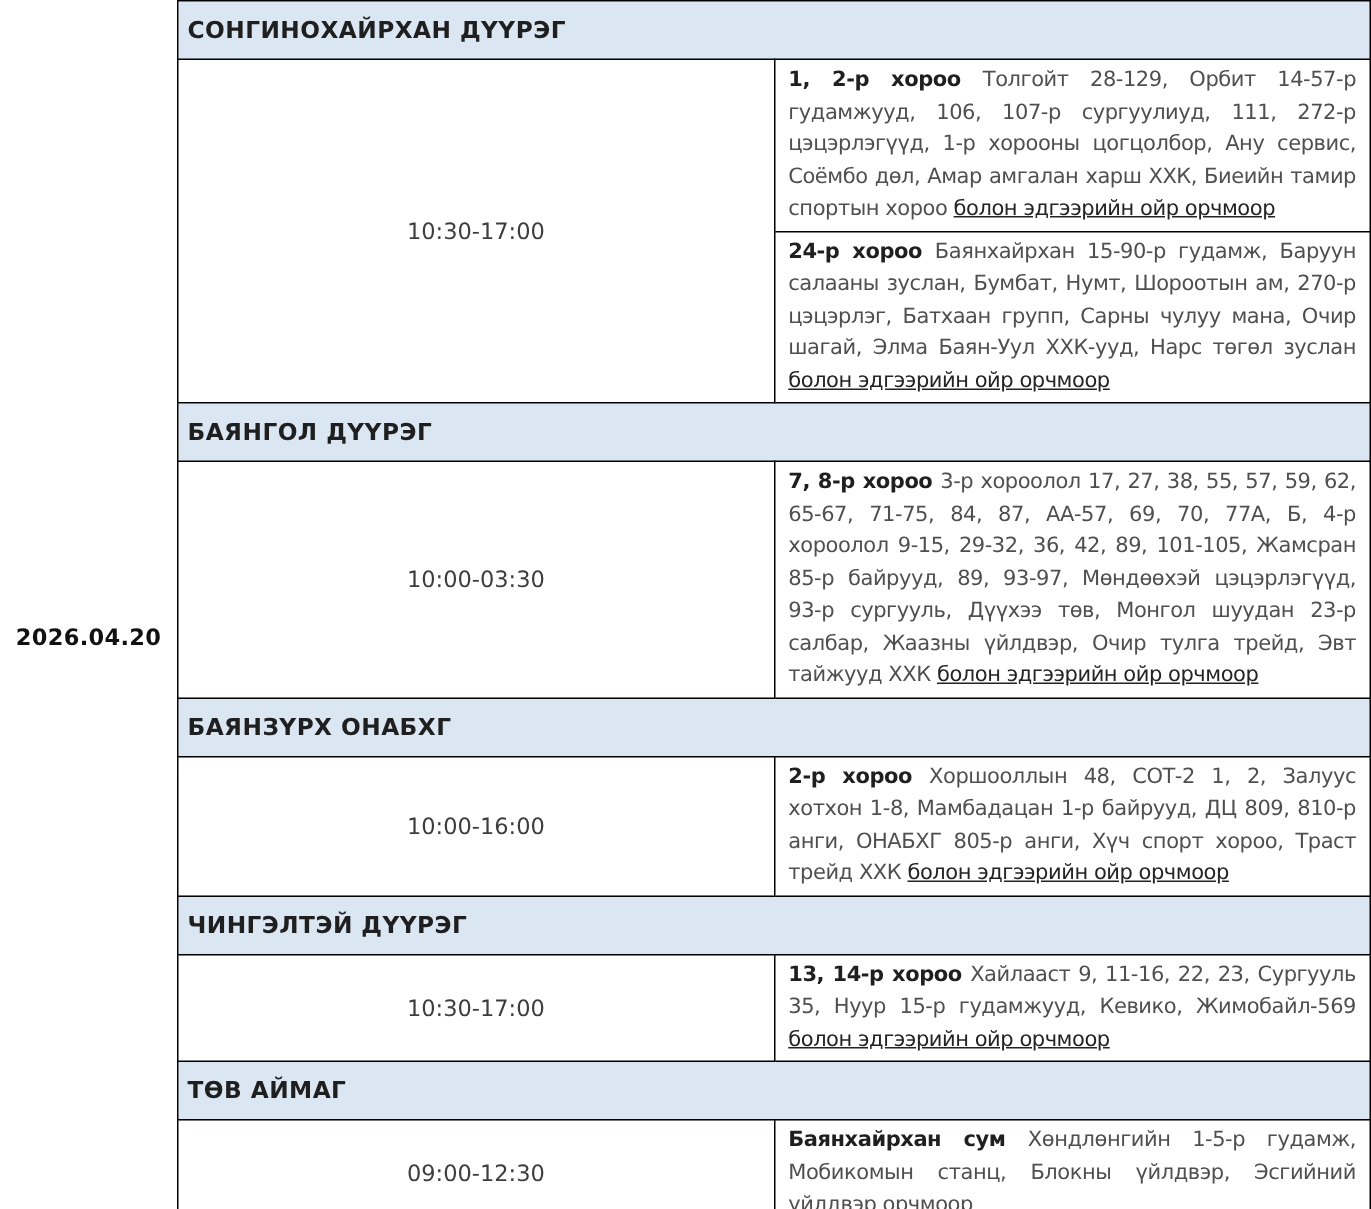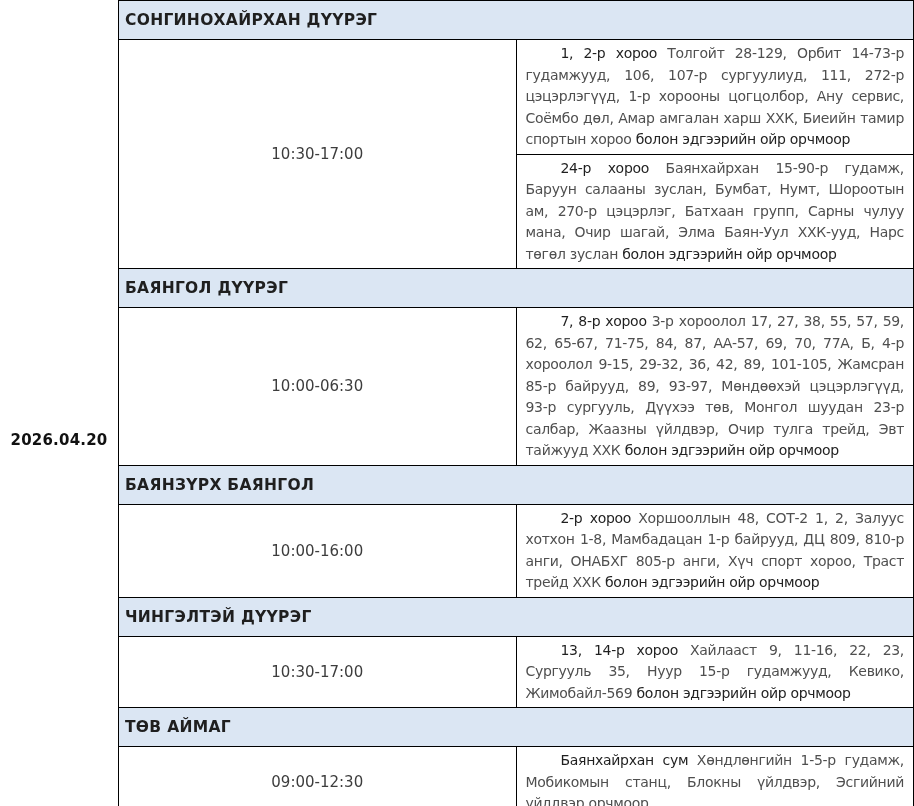--- a/index.html
+++ b/index.html
@@ -13,21 +13,21 @@
   }
   .page {
     position: relative;
     width: 914px;
     height: 806px;
     background: #ffffff;
   }
   .date-label {
     position: absolute;
     left: 0;
-    top: 431px;
+    top: 416px;
     width: 118px;
     text-align: center;
     font-size: 15px;
     font-weight: bold;
     color: var(--c-date_text, #111);
     letter-spacing: 0.2px;
   }
   table.schedule {
     position: absolute;
     left: 118px;
@@ -62,51 +62,51 @@
   td.desc {
     text-align: justify;
     vertical-align: middle;
     font-size: 14px;
     letter-spacing: -0.3px;
     line-height: 21.5px;
     padding: 3px 9px;
     height: 40px;
     color: var(--c-text_body, #4f4f4f);
   }
-  .seg-lead { font-weight: normal; color: var(--c-text_lead, #1f1f1f); margin-left: 35px; }
+  .seg-lead { font-weight: bold; color: var(--c-text_lead, #1f1f1f); }
   .seg-body { color: var(--c-text_body, #4f4f4f); }
-  .seg-tail { color: var(--c-text_tail, #232323); }
+  .seg-tail { color: var(--c-text_tail, #232323); text-decoration: underline; }
 </style>
 </head>
 <body>
 
 <div class="page">
   <div class="date-label">2026.04.20</div>
 
   <table class="schedule">
     <tbody>
         <tr>
           <td colspan="2" class="section-header">СОНГИНОХАЙРХАН ДҮҮРЭГ</td>
         </tr>
         <tr>
           <td class="time" rowspan="2">10:30-17:00</td>
-          <td class="desc"><span class="seg-lead">1, 2-р хороо </span><span class="seg-body">Толгойт 28-129, Орбит 14-73-р гудамжууд, 106, 107-р сургуулиуд, 111, 272-р цэцэрлэгүүд, 1-р хорооны цогцолбор, Ану сервис, Соёмбо дөл, Амар амгалан харш ХХК, Биеийн тамир спортын хороо </span><span class="seg-tail">болон эдгээрийн ойр орчмоор</span></td>
+          <td class="desc"><span class="seg-lead">1, 2-р хороо </span><span class="seg-body">Толгойт 28-129, Орбит 14-57-р гудамжууд, 106, 107-р сургуулиуд, 111, 272-р цэцэрлэгүүд, 1-р хорооны цогцолбор, Ану сервис, Соёмбо дөл, Амар амгалан харш ХХК, Биеийн тамир спортын хороо </span><span class="seg-tail">болон эдгээрийн ойр орчмоор</span></td>
         </tr>
         <tr>
           <td class="desc"><span class="seg-lead">24-р хороо </span><span class="seg-body">Баянхайрхан 15-90-р гудамж, Баруун салааны зуслан, Бумбат, Нумт, Шороотын ам, 270-р цэцэрлэг, Батхаан групп, Сарны чулуу мана, Очир шагай, Элма Баян-Уул ХХК-ууд, Нарс төгөл зуслан </span><span class="seg-tail">болон эдгээрийн ойр орчмоор</span></td>
         </tr>
         <tr>
           <td colspan="2" class="section-header">БАЯНГОЛ ДҮҮРЭГ</td>
         </tr>
         <tr>
-          <td class="time" rowspan="1">10:00-06:30</td>
+          <td class="time" rowspan="1">10:00-03:30</td>
           <td class="desc"><span class="seg-lead">7, 8-р хороо </span><span class="seg-body">3-р хороолол 17, 27, 38, 55, 57, 59, 62, 65-67, 71-75, 84, 87, АА-57, 69, 70, 77А, Б, 4-р хороолол 9-15, 29-32, 36, 42, 89, 101-105, Жамсран 85-р байрууд, 89, 93-97, Мөндөөхэй цэцэрлэгүүд, 93-р сургууль, Дүүхээ төв, Монгол шуудан 23-р салбар, Жаазны үйлдвэр, Очир тулга трейд, Эвт тайжууд ХХК </span><span class="seg-tail">болон эдгээрийн ойр орчмоор</span></td>
         </tr>
         <tr>
-          <td colspan="2" class="section-header">БАЯНЗҮРХ БАЯНГОЛ</td>
+          <td colspan="2" class="section-header">БАЯНЗҮРХ ОНАБХГ</td>
         </tr>
         <tr>
           <td class="time" rowspan="1">10:00-16:00</td>
           <td class="desc"><span class="seg-lead">2-р хороо </span><span class="seg-body">Хоршооллын 48, СОТ-2 1, 2, Залуус хотхон 1-8, Мамбадацан 1-р байрууд, ДЦ 809, 810-р анги, ОНАБХГ 805-р анги, Хүч спорт хороо, Траст трейд ХХК </span><span class="seg-tail">болон эдгээрийн ойр орчмоор</span></td>
         </tr>
         <tr>
           <td colspan="2" class="section-header">ЧИНГЭЛТЭЙ ДҮҮРЭГ</td>
         </tr>
         <tr>
           <td class="time" rowspan="1">10:30-17:00</td>

